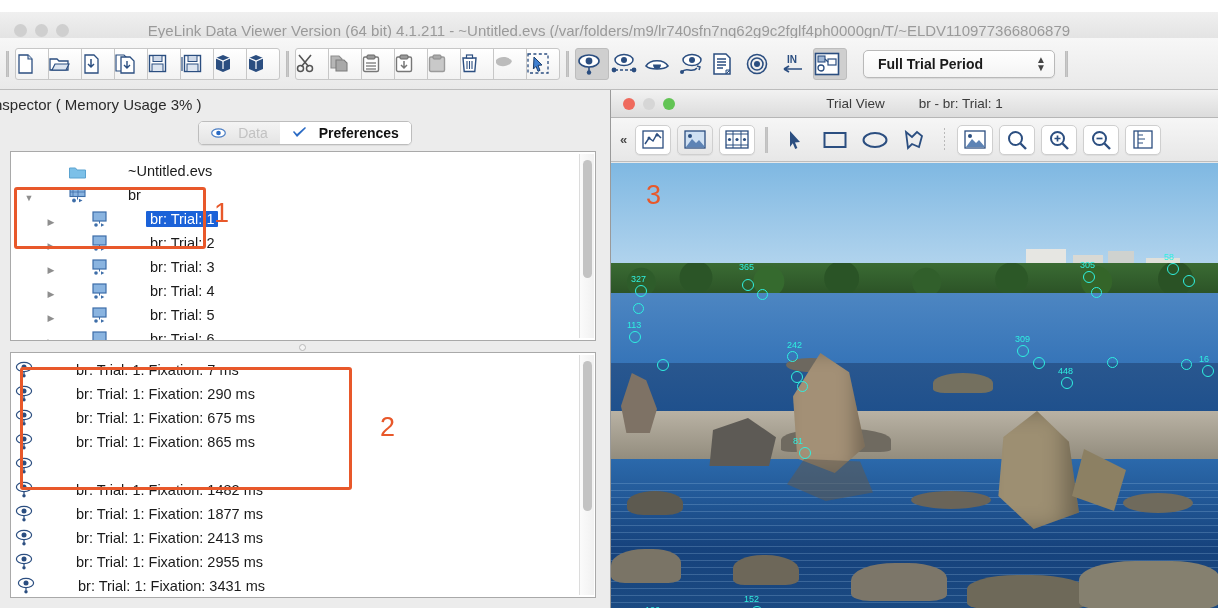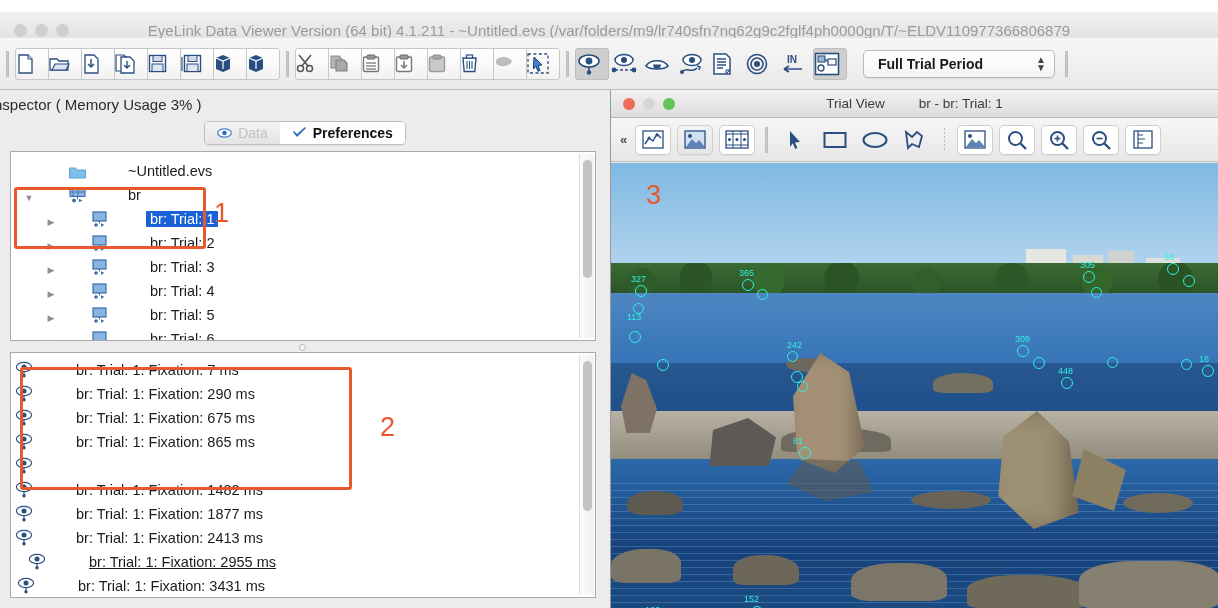--- a/index.html
+++ b/index.html
@@ -69,21 +69,21 @@
   .insp-title{
     padding:6px 0 4px 0; margin-left:-6px;
     font-size:15px; color:#2b2b2b;
   }
   .tabbar{ position:relative; height:28px; display:flex; justify-content:center; align-items:flex-end;}
   .tabs{
     display:flex; border:1px solid #bdbdbd; border-radius:5px; overflow:hidden;
     box-shadow:0 1px 1px rgba(0,0,0,.07); background:#fff;
   }
   .tab{
-    display:flex; align-items:center; gap:6px; padding:3px 12px; font-size:14px;
+    display:flex; align-items:center; gap:12px; padding:3px 12px; font-size:14px;
     background:linear-gradient(#f4f4f4,#e4e4e4); color:#b6b6b6;
   }
   .tab.active{ background:#ffffff; color:#111; font-weight:bold; }
   .tab.inactive .tab-label{ color:#c2c2c2; }
 
   .listpane{
     position:absolute; left:10px; width:586px;
     background:#fff; border:1px solid #a9a9a9;
     overflow:hidden;
   }
@@ -548,21 +548,21 @@
           </div>
           <div class="row" style="padding-left: 4px;">
             <svg width="19" height="17" class="ico">
               <ellipse cx="9" cy="6" rx="7.6" ry="4.6" fill="#fff" stroke="#2b4e80" stroke-width="1.2"></ellipse>
               <circle cx="9" cy="6" r="2.5" fill="#2b4e80"></circle>
               <path d="M9 11v2.5" stroke="#2b4e80" stroke-width="1.2"></path>
               <circle cx="9" cy="14.8" r="1.7" fill="#2b4e80"></circle>
             </svg>
             <span class="lbl">br: Trial: 1: Fixation: 2413 ms</span>
           </div>
-          <div class="row" style="padding-left: 17px; text-decoration: underline;">
+          <div class="row" style="padding-left: 4px;">
             <svg width="19" height="17" class="ico">
               <ellipse cx="9" cy="6" rx="7.6" ry="4.6" fill="#fff" stroke="#2b4e80" stroke-width="1.2"></ellipse>
               <circle cx="9" cy="6" r="2.5" fill="#2b4e80"></circle>
               <path d="M9 11v2.5" stroke="#2b4e80" stroke-width="1.2"></path>
               <circle cx="9" cy="14.8" r="1.7" fill="#2b4e80"></circle>
             </svg>
             <span class="lbl">br: Trial: 1: Fixation: 2955 ms</span>
           </div>
           <div class="row" style="">
             <svg width="19" height="17" class="ico">
@@ -784,22 +784,22 @@
       <div class="fixcirc" style="left:556px; top:100px; width:12px; height:12px;"></div>
       <div class="fixcirc" style="left:572px; top:112px; width:12px; height:12px;"></div>
       <div class="fixcirc" style="left:591px; top:202px; width:12px; height:12px;"></div>
       <div class="fixcirc" style="left:570px; top:196px; width:11px; height:11px;"></div>
       <div class="fixcirc" style="left:496px; top:194px; width:11px; height:11px;"></div>
       <div class="fixcirc" style="left:188px; top:284px; width:12px; height:12px;"></div>
 
       <div class="fixcirc" style="left:140px; top:443px; width:12px; height:12px;"></div>
 
       <div class="fixmark" style="left:20px;  top:112px;">327</div>
-      <div class="fixmark" style="left:16px;  top:150px;text-align:right;">113</div>
-      <div class="fixmark" style="left:128px; top:106px;">365</div>
+      <div class="fixmark" style="left:16px;  top:158px;text-align:right;">113</div>
+      <div class="fixmark" style="left:128px; top:100px;">365</div>
       <div class="fixmark" style="left:176px; top:178px;">242</div>
       <div class="fixmark" style="left:404px; top:172px;">309</div>
       <div class="fixmark" style="left:447px; top:204px;">448</div>
       <div class="fixmark" style="left:469px; top:98px;">305</div>
       <div class="fixmark" style="left:553px; top:90px;">58</div>
       <div class="fixmark" style="left:588px; top:192px;">16</div>
       <div class="fixmark" style="left:182px; top:274px;">81</div>
       <div class="fixmark" style="left:133px; top:432px;">152</div>
       <div class="fixmark" style="left:34px;  top:443px;">126</div>
 

